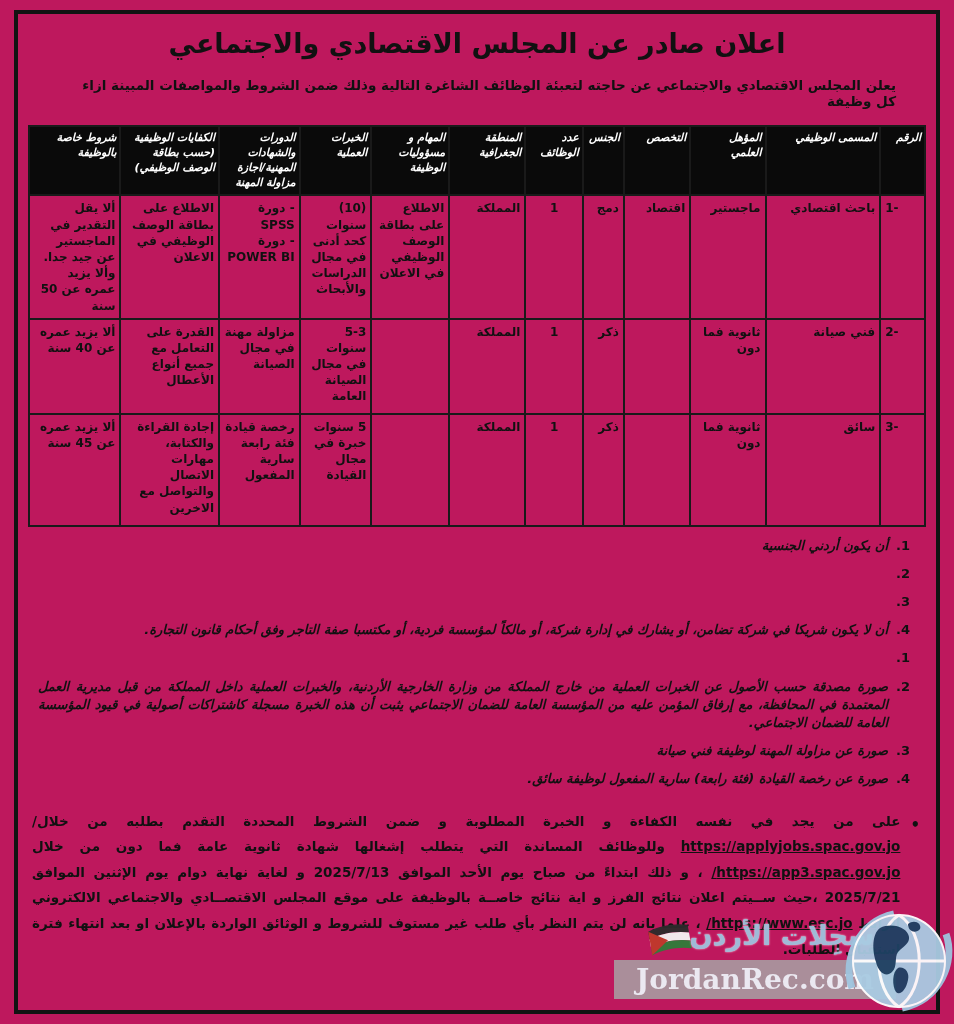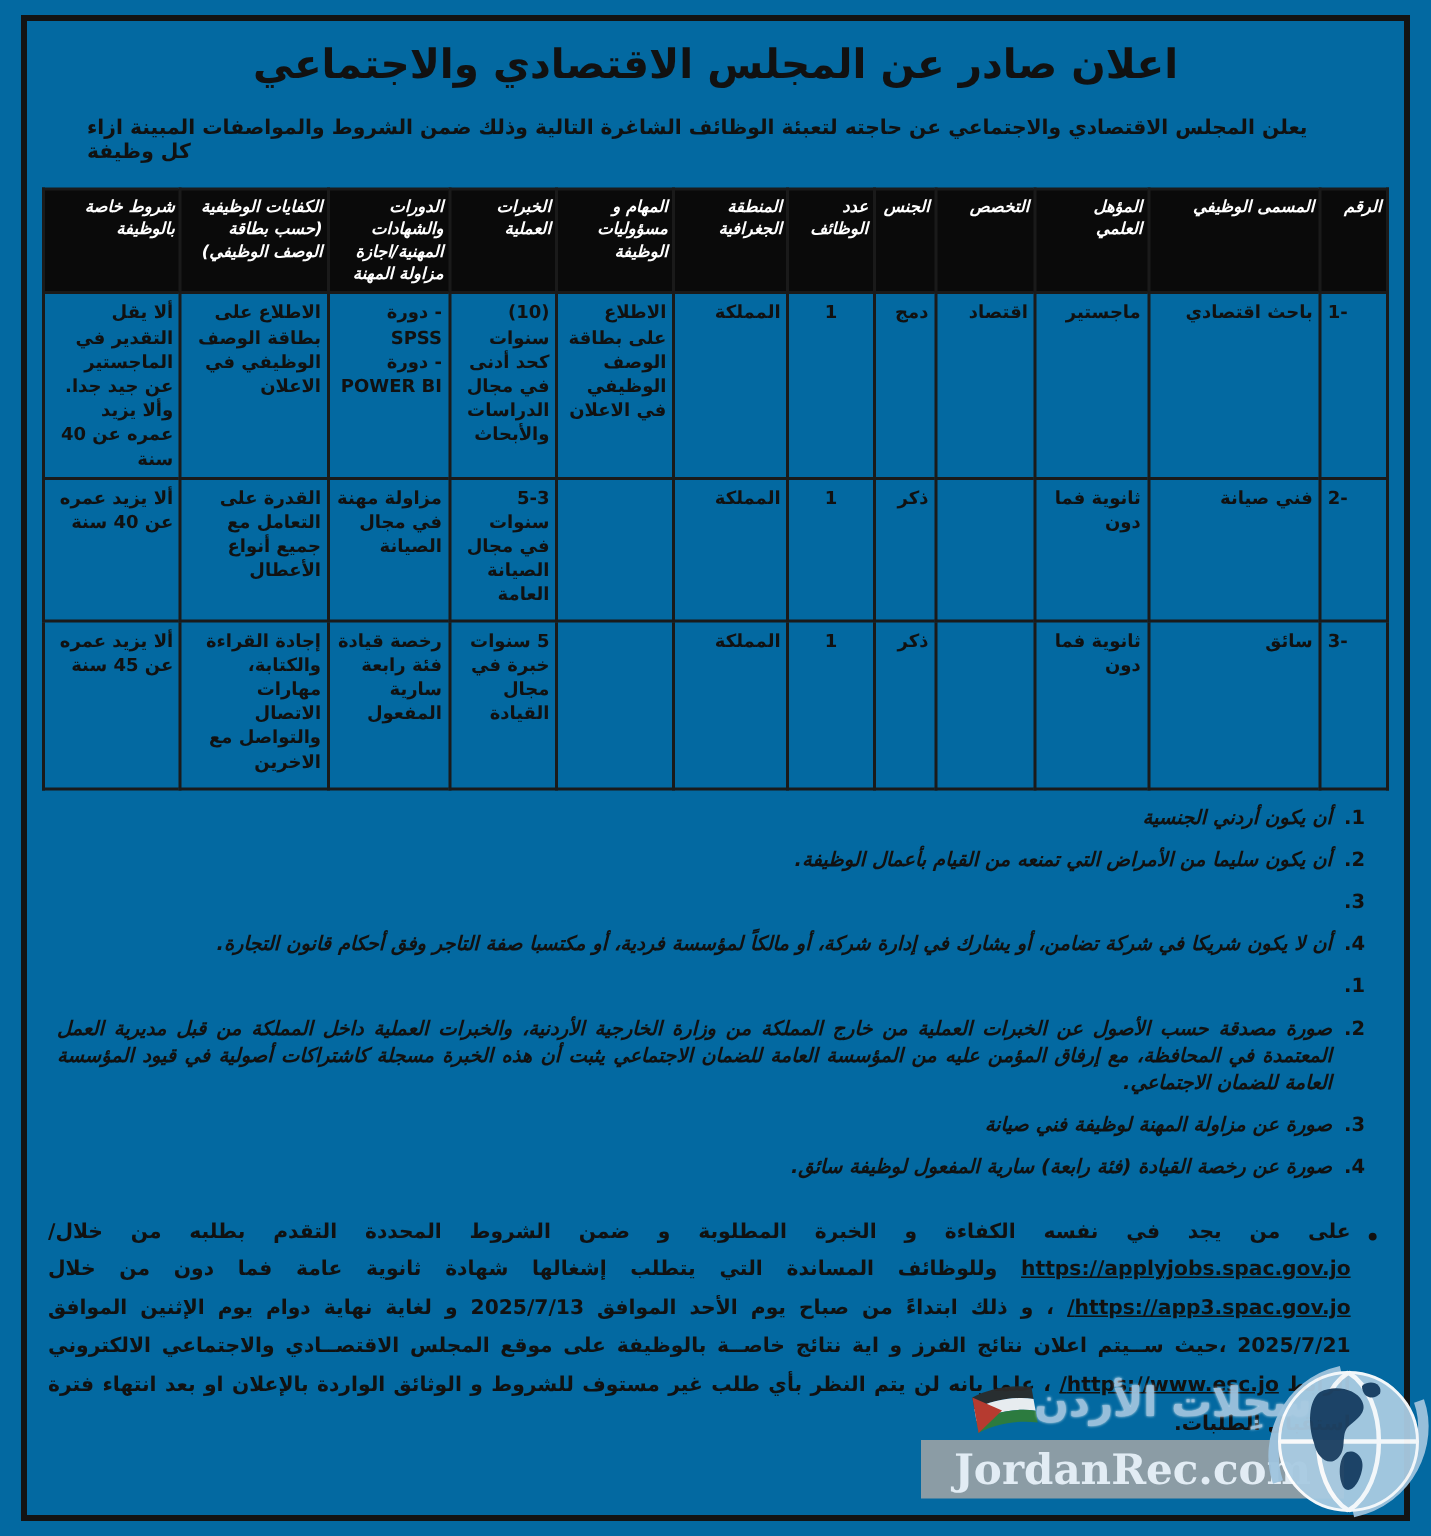--- a/index.html
+++ b/index.html
@@ -1,21 +1,21 @@
 <!DOCTYPE html>
 <html lang="ar"><head>
 <meta charset="utf-8">
 <style>
   html,body{margin:0;padding:0;background:#fff;}
-  .page{width:954px;height:1024px;position:relative;background:#0369a1;overflow:hidden;
+  .page{width:954px;height:1024px;position:relative;background:#be185d;overflow:hidden;
         font-family:"DejaVu Sans",sans-serif;color:#111;}
   .frame{position:absolute;top:10px;left:14px;right:14px;bottom:10px;border:4px solid #131313;
          padding:6px 10px;box-sizing:border-box;overflow:hidden;}
   .title{text-align:center;font-size:27px;font-weight:bold;margin-top:8px;letter-spacing:-.5px;}
-  .subtitle{text-align:left;font-size:13.5px;font-weight:bold;margin:18px 30px 0;}
+  .subtitle{text-align:right;font-size:13.5px;font-weight:bold;margin:18px 30px 0;}
   table{width:100%;border-collapse:collapse;margin-top:16px;table-layout:fixed;}
   th,td{border:2px solid #1a1a1a;word-wrap:break-word;}
   th{background:#0a0a0a;color:#fff;font-size:11px;font-weight:bold;vertical-align:top;
      text-align:right;padding:4px 3px;line-height:1.35;font-style:italic;}
   td{font-size:12px;font-weight:bold;vertical-align:top;text-align:right;padding:4px 4px;
      line-height:1.35;white-space:pre-line;}
   td.ltrcell{direction:ltr;text-align:left;white-space:nowrap;}
   td.center{text-align:center;}
   tr.r1{height:118px;} tr.r2{height:95px;} tr.r3{height:112px;}
   .sec-h{font-size:14px;font-weight:bold;margin:18px 4px 0;}
@@ -88,21 +88,21 @@
           <td>دمج</td>
           <td class="center">1</td>
           <td>المملكة</td>
           <td>الاطلاع على بطاقة الوصف الوظيفي في الاعلان</td>
           <td>(10) سنوات كحد أدنى في مجال الدراسات والأبحاث</td>
           <td>- دورة
 SPSS
 - دورة
 POWER BI</td>
           <td>الاطلاع على بطاقة الوصف الوظيفي في الاعلان</td>
-          <td>ألا يقل التقدير في الماجستير عن جيد جدا. وألا يزيد عمره عن 40 سنة</td>
+          <td>ألا يقل التقدير في الماجستير عن جيد جدا. وألا يزيد عمره عن 50 سنة</td>
         </tr>
         <tr class="r2">
           <td class="ltrcell">2-</td>
           <td>فني صيانة</td>
           <td>ثانوية فما دون</td>
           <td></td>
           <td>ذكر</td>
           <td class="center">1</td>
           <td>المملكة</td>
           <td></td>
@@ -128,21 +128,20 @@
       </tbody>
     </table>
 
     <div class="list">
       <div class="list-item">
         <span class="num">1.</span>
         <span class="txt">أن يكون أردني الجنسية</span>
       </div>
       <div class="list-item">
         <span class="num">2.</span>
-        <span class="txt">أن يكون سليما من الأمراض التي تمنعه من القيام بأعمال الوظيفة.</span>
       </div>
       <div class="list-item">
         <span class="num">3.</span>
       </div>
       <div class="list-item">
         <span class="num">4.</span>
         <span class="txt">أن لا يكون شريكا في شركة تضامن، أو يشارك في إدارة شركة، أو مالكاً لمؤسسة فردية، أو مكتسبا صفة التاجر وفق أحكام قانون التجارة.</span>
       </div>
     </div>
 

